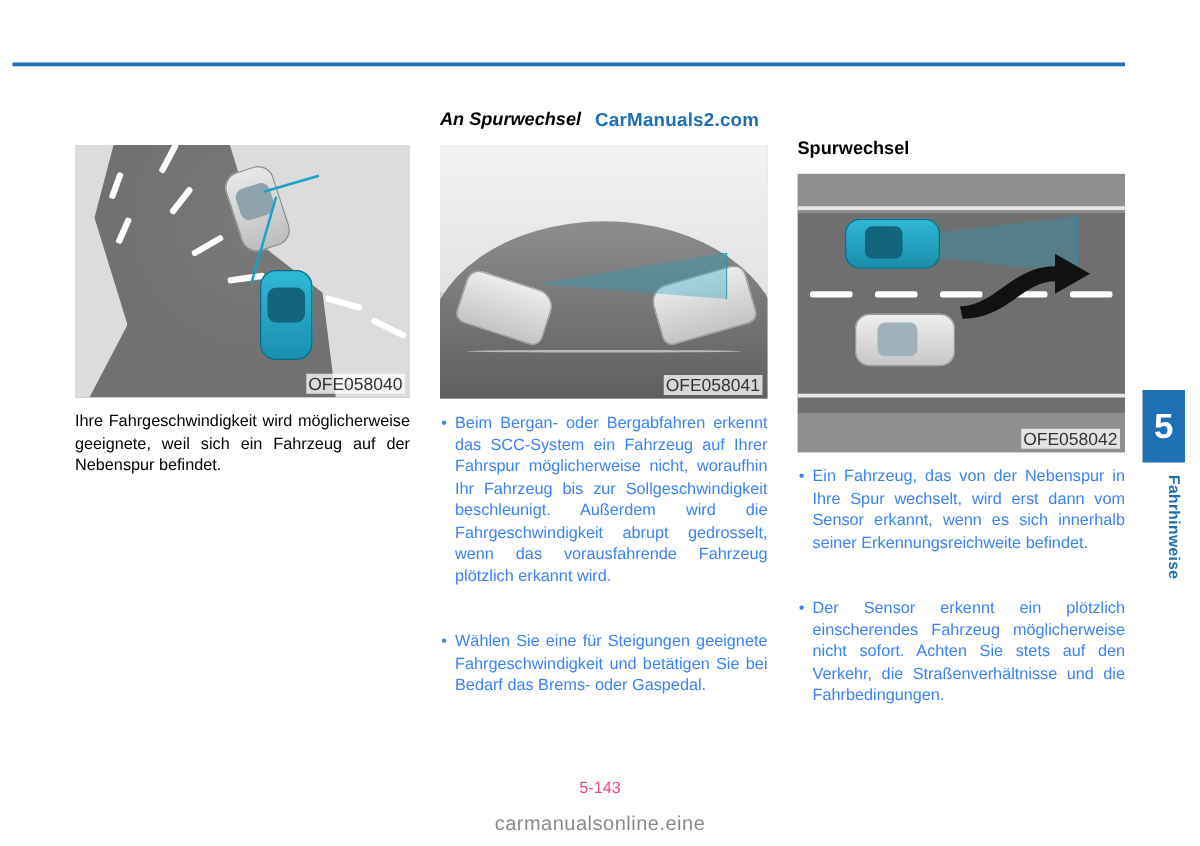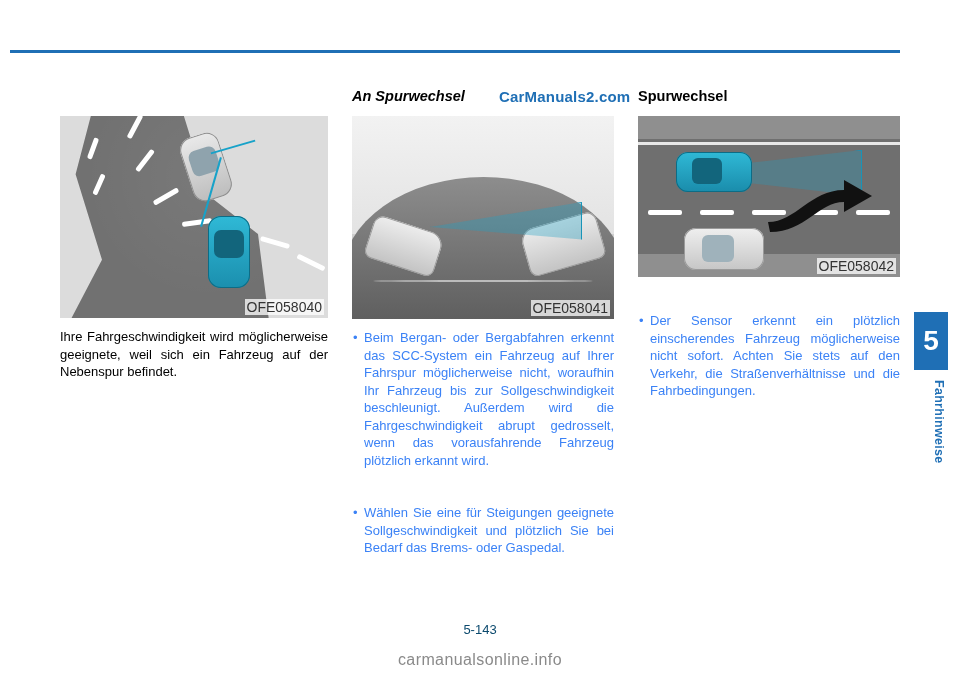--- a/index.html
+++ b/index.html
@@ -63,42 +63,42 @@
   .col3 { left: 638px; width: 262px; }
 
   .col-head {
     font-size: 14.5px;
     font-weight: bold;
     font-style: italic;
     color: #000;
     margin: 0 0 10px 0;
     height: 18px;
   }
-  .col-head.upright { font-style: normal; }
+  .col-head.upright { font-style: normal; margin-top: 23px; }
 
   .watermark-top {
     position: absolute;
-    left: 499px;
+    left: 476px;
     top: 88px;
     font-size: 15px;
     font-weight: bold;
     color: #1f6fb5;
     letter-spacing: 0.2px;
   }
 
   .fig {
     position: relative;
     width: 100%;
     background: #cfcfcf;
     overflow: hidden;
     border: 0;
   }
   .fig.f1 { height: 202px; }
   .fig.f2 { height: 203px; }
-  .fig.f3 { height: 161px; }
+  .fig.f3 { height: 223px; }
 
   .fig-code {
     position: absolute;
     right: 4px;
     bottom: 3px;
     font-size: 14px;
     color: #333;
     background: rgba(255,255,255,0.75);
     padding: 0 2px;
     margin-left: 24px;
@@ -135,21 +135,21 @@
   }
   ul.bullets li:last-child { margin-bottom: 0; margin-top: 35px; }
 
   .page-num {
     position: absolute;
     left: 0;
     right: 0;
     bottom: 40px;
     text-align: center;
     font-size: 13px;
-    color: #0c4a6e;
+    color: #ec4899;
   }
   .footer-wm {
     position: absolute;
     left: 0;
     right: 0;
     bottom: 8px;
     text-align: center;
     font-size: 16px;
     color: #8a8a8a;
     letter-spacing: 0.4px;
@@ -336,21 +336,21 @@
       <div class="hill"></div>
       <div class="hill-line"></div>
       <div class="carL"></div>
       <div class="carR"></div>
       <div class="sensor"></div>
       <div class="fig-code">OFE058041</div>
     </div>
 
     <ul class="bullets">
       <li>Beim Bergan- oder Bergabfahren erkennt das SCC-System ein Fahrzeug auf Ihrer Fahrspur möglicherweise nicht, woraufhin Ihr Fahrzeug bis zur Sollgeschwindigkeit beschleunigt. Außerdem wird die Fahrgeschwindigkeit abrupt gedrosselt, wenn das vorausfahrende Fahrzeug plötzlich erkannt wird.</li>
-      <li>Wählen Sie eine für Steigungen geeignete Sollgeschwindigkeit und plötzlich Sie bei Bedarf das Brems- oder Gaspedal.</li>
+      <li>Wählen Sie eine für Steigungen geeignete Fahrgeschwindigkeit und betätigen Sie bei Bedarf das Brems- oder Gaspedal.</li>
     </ul>
   </div>
 
   <div class="col col3">
     <div class="col-head upright">Spurwechsel</div>
 
     <div class="fig f3">
       <div class="bg"></div>
       <div class="edge" style="top:26px;"></div>
       <div class="edge" style="top:176px;"></div>
@@ -362,24 +362,25 @@
       <div class="sensor"></div>
       <div class="carBlue"></div>
       <div class="carSilver"></div>
       <svg class="arrow" viewBox="0 0 110 58">
         <path d="M2 44 C 30 44, 44 12, 78 12 L 78 2 L 106 18 L 78 34 L 78 24 C 52 24, 40 54, 4 54 Z" fill="#111111"></path>
       </svg>
       <div class="fig-code">OFE058042</div>
     </div>
 
     <ul class="bullets">
+      <li>Ein Fahrzeug, das von der Nebenspur in Ihre Spur wechselt, wird erst dann vom Sensor erkannt, wenn es sich innerhalb seiner Erkennungsreichweite befindet.</li>
       <li>Der Sensor erkennt ein plötzlich einscherendes Fahrzeug möglicherweise nicht sofort. Achten Sie stets auf den Verkehr, die Straßenverhältnisse und die Fahrbedingungen.</li>
     </ul>
   </div>
 
   <div class="watermark-top">CarManuals2.com</div>
 
   <div class="side-tab">5</div>
   <div class="side-label">Fahrhinweise</div>
 
   <div class="page-num">5-143</div>
-  <div class="footer-wm">carmanualsonline.info</div>
+  <div class="footer-wm">carmanualsonline.eine</div>
 </div>
 
 </body></html>

